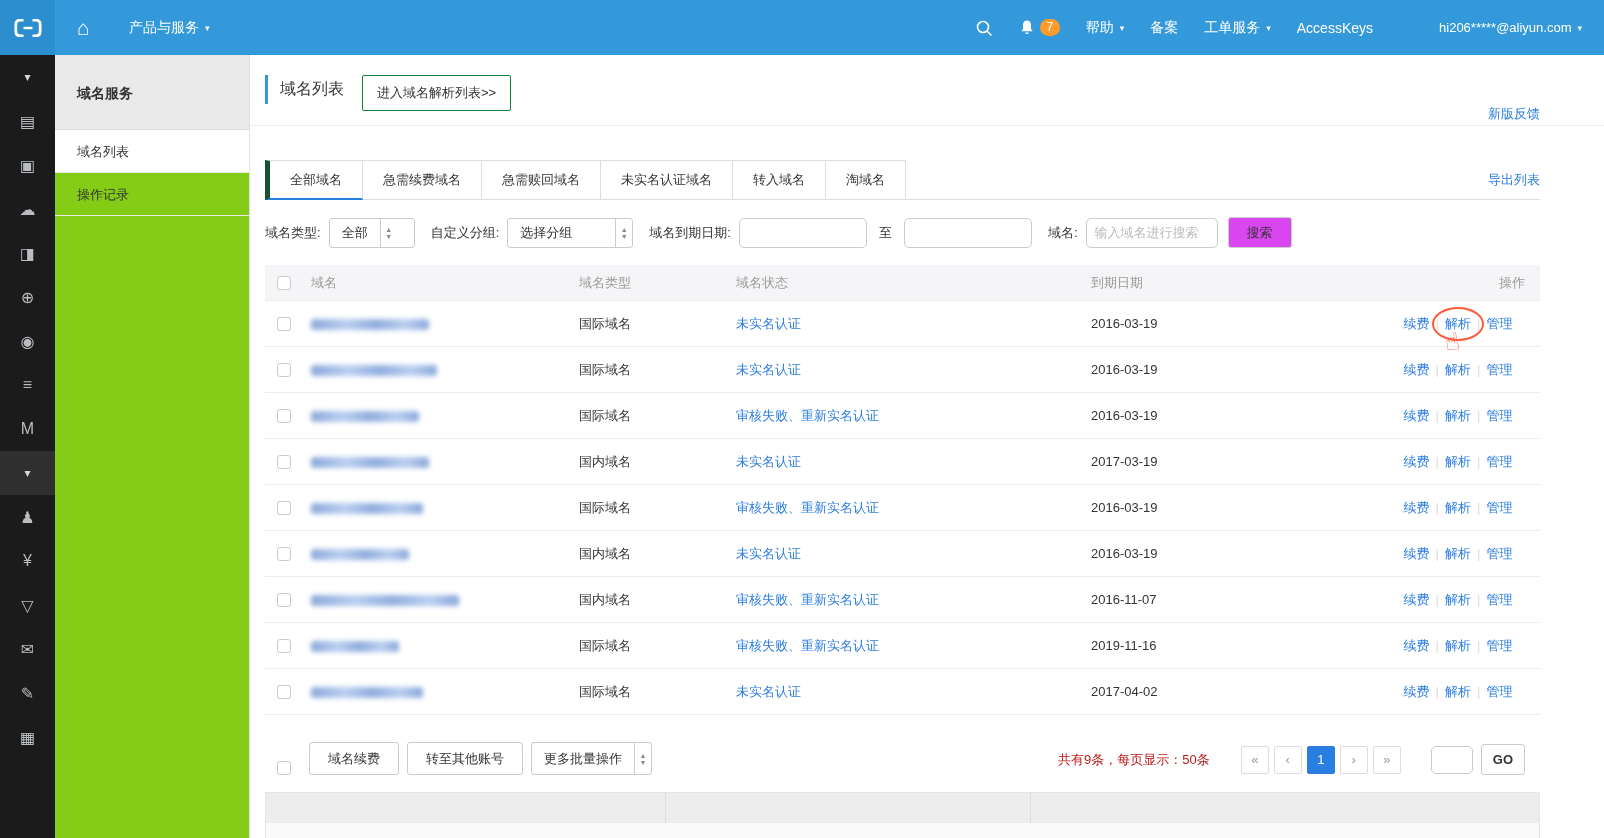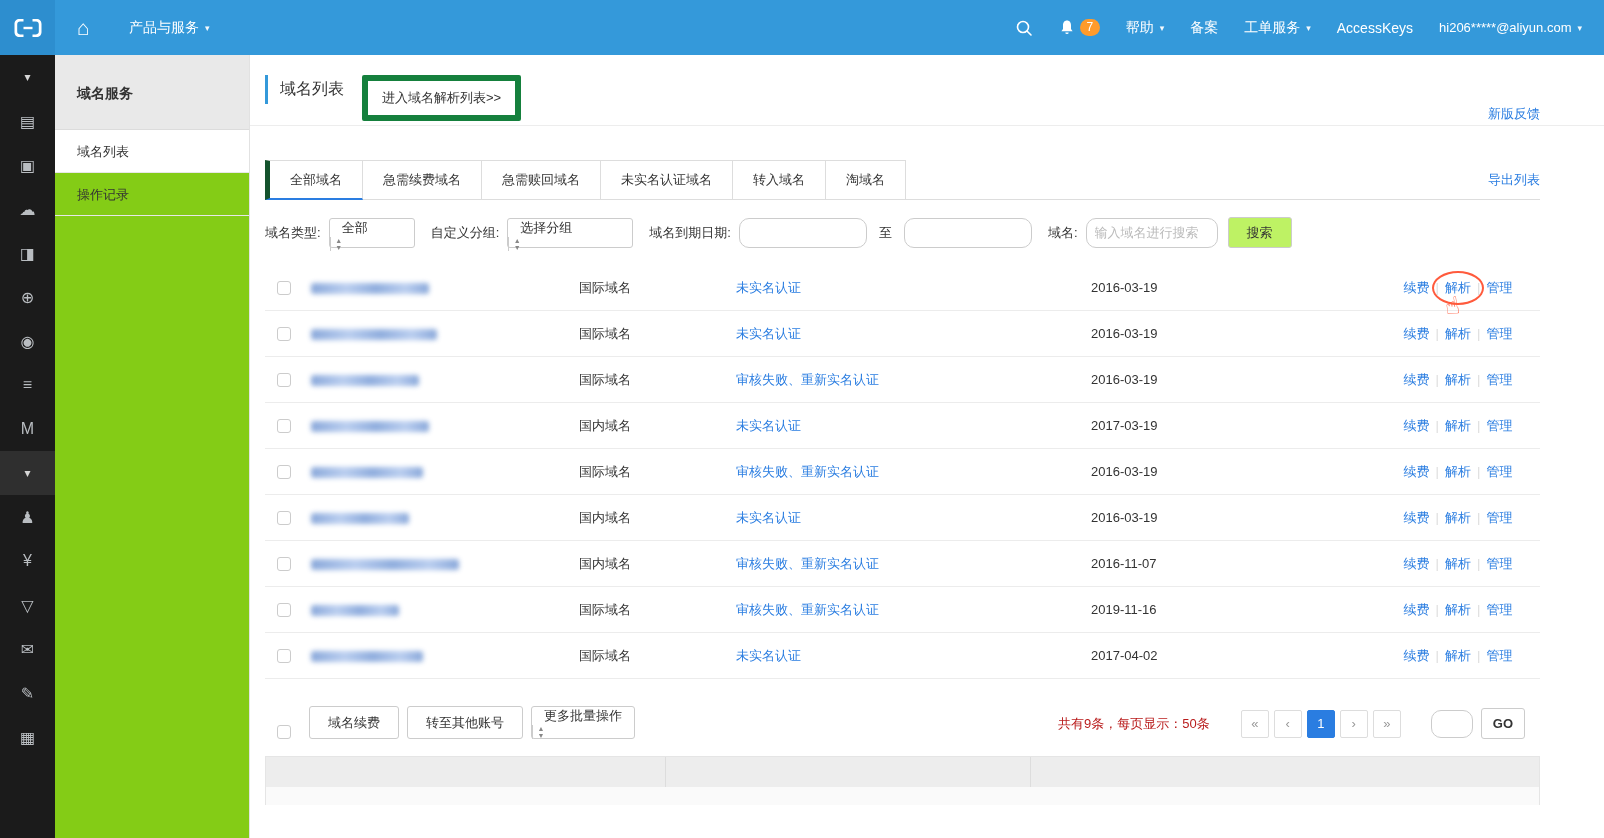--- a/index.html
+++ b/index.html
@@ -13,64 +13,64 @@
   .navbar { position:absolute; top:0; left:0; width:100%; height:55px; background:#3499da; display:flex; align-items:stretch; color:#fff; z-index:20; }
   .logo-cell { width:55px; background:#2d8ecf; display:flex; align-items:center; justify-content:center; flex:none; }
   .nav-home { width:56px; display:flex; align-items:center; justify-content:center; font-size:21px; cursor:pointer; }
   .nav-item { display:flex; align-items:center; padding:0 18px; font-size:14px; cursor:pointer; white-space:nowrap; }
   .caret { font-size:9px; margin-left:6px; opacity:.95; }
   .nav-right { margin-left:auto; display:flex; align-items:center; gap:26px; padding-right:22px; }
   .nav-icon { display:flex; align-items:center; cursor:pointer; }
   .bell-wrap { display:flex; align-items:center; cursor:pointer; }
   .badge { background:#ff9b2b; color:#fff; border-radius:9px; min-width:20px; height:17px; line-height:17px; text-align:center; font-size:12px; padding:0 5px; margin-left:5px; }
   .nav-text { display:flex; align-items:center; font-size:14px; cursor:pointer; white-space:nowrap; }
-  .nav-text.small { font-size:13px; }
+  .nav-text.small { font-size:13px;margin-left:40px; }
 
   
   .iconbar { position:absolute; top:55px; left:0; width:55px; height:783px; background:#1b1b1b; display:flex; flex-direction:column; z-index:10; }
   .icell { flex:none; height:44px; display:flex; align-items:center; justify-content:center; color:#b9bdc1; font-size:16px; cursor:pointer; }
   .icell.band { background:#2f2f2f; color:#d6d6d6; font-size:12px; }
   .icell:first-child { font-size:12px; color:#d6d6d6; }
 
   
   .subnav { position:absolute; top:55px; left:55px; width:195px; height:783px; background:#84cc16; border-right:1px solid #e2e2e2; z-index:10; }
   .subnav-title { height:75px; padding:30px 0 0 22px; font-size:14px; font-weight:bold; color:#333; background:#e9e9e9; border-bottom:1px solid #dcdcdc; }
   .subnav-item { height:43px; line-height:43px; padding-left:22px; font-size:13px; color:#333; border-bottom:1px solid #e7e7e7; cursor:pointer; }
   .subnav-item.active { background:#fff; }
 
   
   .main { position:absolute; top:55px; left:250px; width:1354px; height:783px; background:#fff; }
   .page-head { position:relative; height:50px; padding:20px 64px 0 15px; display:flex; align-items:flex-start; }
   .page-title { font-size:16px; font-weight:normal; color:#333; border-left:3px solid #3499da; padding:4px 0 4px 12px; }
-  .dns-btn { margin-left:18px; border:6px solid #15803d; background:#fff; padding:8px 14px; font-size:13px; color:#333; border-radius:2px; cursor:pointer; }
+  .dns-btn { margin-left:18px; border:1px solid #15803d; background:#fff; padding:8px 14px; font-size:13px; color:#333; border-radius:2px; cursor:pointer; }
   .feedback { position:absolute; top:50px; right:64px; color:#2a7de1; font-size:13px; }
   .head-rule { border:0; border-top:1px solid #ededed; margin-top:20px; }
 
   .panel { width:1275px; margin:34px 64px 0 15px; }
 
   
   .tabs-row { position:relative; display:flex; height:40px; border-bottom:1px solid #ddd; }
   .tab { border:1px solid #ddd; border-left:none; background:#fff; padding:0 20px; line-height:38px; font-size:13px; color:#333; margin-bottom:-1px; cursor:pointer; white-space:nowrap; }
   .tab:first-child { border-left:5px solid #14532d; }
   .tab.active { border-bottom:2px solid #2a7de1; }
   .export-link { position:absolute; right:0; top:11px; color:#2a7de1; font-size:13px; }
 
   
   .filters { display:flex; align-items:center; padding:17px 0; font-size:13px; color:#333; }
   .flabel { margin-right:8px; white-space:nowrap; }
-  .sel { display:inline-flex; align-items:stretch; border:1px solid #ccc; background:#fff; height:30px; border-radius:3px; margin-right:16px; cursor:pointer;flex-direction:column; }
+  .sel { display:inline-flex; align-items:stretch; border:1px solid #ccc; background:#fff; height:30px; border-radius:3px; margin-right:16px; cursor:pointer; }
   .sel .val { display:flex; align-items:center; padding:0 12px; }
   .sel .arrows { width:17px; border-left:1px solid #ccc; display:flex; flex-direction:column; align-items:center; justify-content:center; color:#888; }
   .sel .arrows span { font-size:7px; line-height:7px; }
-  .txt { height:30px; border:1px solid #ccc; border-radius:10px; padding:0 8px; font-size:13px; outline:none; color:#333; }
+  .txt { height:30px; border:1px solid #ccc; border-radius:5px; padding:0 8px; font-size:13px; outline:none; color:#333; }
   .txt::placeholder { color:#bbb; }
   .date-input { width:128px; }
   .to-label { margin:0 12px; }
   .domain-input { width:132px; }
-  .search-btn { height:31px; margin-left:10px; padding:0 18px; border:1px solid #ccc; background:#bef264; border-radius:3px; font-size:13px; color:#333; cursor:pointer; }
+  .search-btn { height:31px; margin-left:10px; padding:0 18px; border:1px solid #ccc; background:#d946ef; border-radius:3px; font-size:13px; color:#333; cursor:pointer; }
 
   
   .grid { display:grid; grid-template-columns:34px 268px 157px 355px 300px 1fr; align-items:center; padding-left:12px; padding-right:15px; }
   .tbl-header { height:36px; background:#f5f5f7; color:#999; font-size:13px; border-bottom:1px solid #ececec; }
   .tbl-header .col-actions { text-align:right; }
   .tbl-row { height:46px; background:#fff; border-bottom:1px solid #ececec; font-size:13px; }
   .cb { display:inline-block; width:14px; height:14px; border:1px solid #ccc; border-radius:3px; background:#fff; cursor:pointer; vertical-align:middle; }
   .blur { display:inline-block; height:11px; border-radius:3px; background:linear-gradient(90deg,#7d9fd6,#b3c9ee 30%,#84a5da 55%,#b3c9ee 80%,#7d9fd6); filter:blur(2.5px); opacity:.9; cursor:pointer; vertical-align:middle; }
   .status-link { color:#2a7de1; }
   .col-actions { text-align:center; white-space:nowrap; }
@@ -218,20 +218,28 @@
         </div>
         <span class="flabel">域名到期日期:</span>
         <input class="txt date-input" style="">
         <span class="to-label">至</span>
         <input class="txt date-input" style="">
         <span class="flabel" style="margin-left:16px">域名:</span>
         <input class="txt domain-input" placeholder="输入域名进行搜索" style="">
         <button class="search-btn">搜索</button>
       </div>
 
+      <div class="grid tbl-header">
+        <div><span class="cb"></span></div>
+        <div>域名</div>
+        <div>域名类型</div>
+        <div>域名状态</div>
+        <div>到期日期</div>
+        <div class="col-actions">操作</div>
+      </div>
 
       <div>
           <div class="grid tbl-row">
     <div><span class="cb"></span></div>
     <div><span class="blur" style="width: 118px;"></span></div>
     <div>国际域名</div>
     <div><a class="status-link">未实名认证</a></div>
     <div>2016-03-19</div>
     <div class="col-actions"><a class="alink">续费</a><span class="sep">|</span><span class="annot"><a class="alink">解析</a><span class="hand">☝</span></span><span class="sep">|</span><a class="alink">管理</a></div>
   </div>

